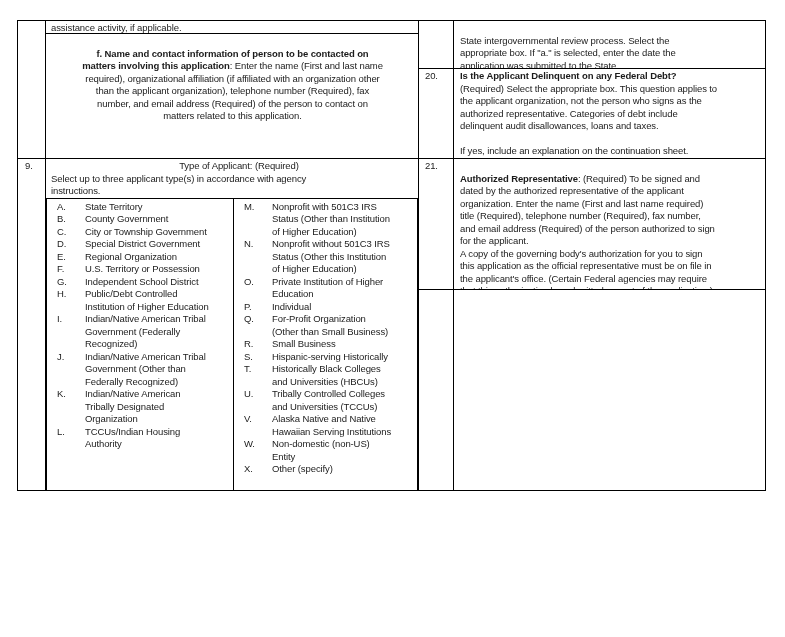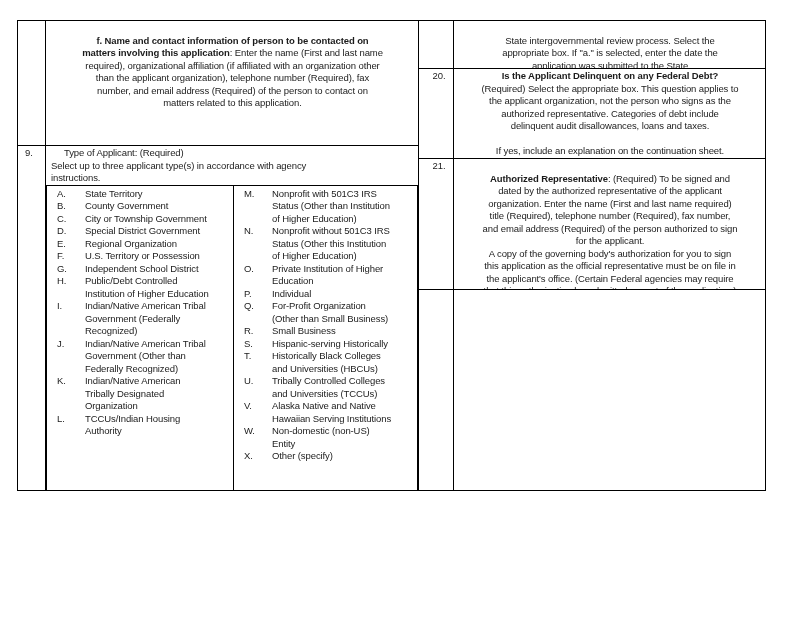--- a/index.html
+++ b/index.html
@@ -7,36 +7,36 @@
     width:785px;height:637px;background:#ffffff;position:relative;overflow:hidden;
     font-family:"Liberation Sans","DejaVu Sans",sans-serif;
     font-size:9.5px;line-height:12.5px;color:#1b1b1b;letter-spacing:-0.1px;
     -webkit-font-smoothing:antialiased;
   }
   .tbl{
     position:absolute;left:17px;top:20px;width:749px;height:471px;
     border:1px solid #000;box-sizing:border-box;display:flex;background:#fff;
   }
   .half-left{width:401px;border-right:1px solid #000;box-sizing:border-box;display:flex;flex-direction:column;}
-  .half-right{flex:1;display:flex;flex-direction:column;text-align:center;}
+  .half-right{flex:1;display:flex;flex-direction:column;}
   .row{display:flex;box-sizing:border-box;}
   .bb{border-bottom:1px solid #000;}
   .numcol{width:28px;border-right:1px solid #000;box-sizing:border-box;padding:1px 0 0 7px;flex:none;}
   .numcol-r{width:35px;border-right:1px solid #000;box-sizing:border-box;padding:1px 0 0 6px;flex:none;}
   .cell{flex:1;padding:1px 4px 0 5px;overflow:hidden;box-sizing:border-box;}
   .cell-r{flex:1;padding:1px 5px 0 6px;overflow:hidden;box-sizing:border-box;}
   .pre{white-space:pre-line;}
   .bold{font-weight:bold;}
   .r1-left{height:13px;flex:none;}
   .r1-left .cell{border-bottom:1px solid #000;}
   .rf{height:125px;flex:none;text-align:center;}
   .r9{flex:1;min-height:0;}
   .r9-cell{flex:1;display:flex;flex-direction:column;padding:0;overflow:hidden;box-sizing:border-box;}
   .toa-head{padding:1px 4px 0 5px;}
-  .toa-title{text-indent:13px;}
+  .toa-title{text-indent:13px;text-align:center;}
   .nested{
     flex:1;min-height:0;border:1px solid #000;border-bottom:none;
     display:flex;box-sizing:border-box;overflow:hidden;
   }
   .ncol-l{width:187px;border-right:1px solid #000;box-sizing:border-box;padding-top:2px;overflow:hidden;}
   .ncol-r{flex:1;padding-top:2px;overflow:hidden;}
   .li{display:flex;}
   .li-letter{width:38px;padding-left:10px;box-sizing:border-box;flex:none;}
   .li-text{flex:1;white-space:pre-line;padding-right:2px;}
   .r1-right{height:48px;flex:none;}
@@ -44,20 +44,26 @@
   .r21{height:131px;flex:none;}
   .r-empty{flex:1;}
 </style>
 </head>
 <body>
 
 <div class="tbl">
 
   <div class="half-left">
 
+    <div class="row r1-left">
+      <div class="numcol"></div>
+      <div class="cell">
+        <span>assistance activity, if applicable.</span>
+      </div>
+    </div>
 
     <div class="row rf bb">
       <div class="numcol"></div>
       <div class="cell pre">
         <span class="bold">f. Name and contact information of person to be contacted on
 matters involving this application</span><span>: Enter the name (First and last name
 required), organizational affiliation (if affiliated with an organization other
 than the applicant organization), telephone number (Required), fax
 number, and email address (Required) of the person to contact on
 matters related to this application.</span>

